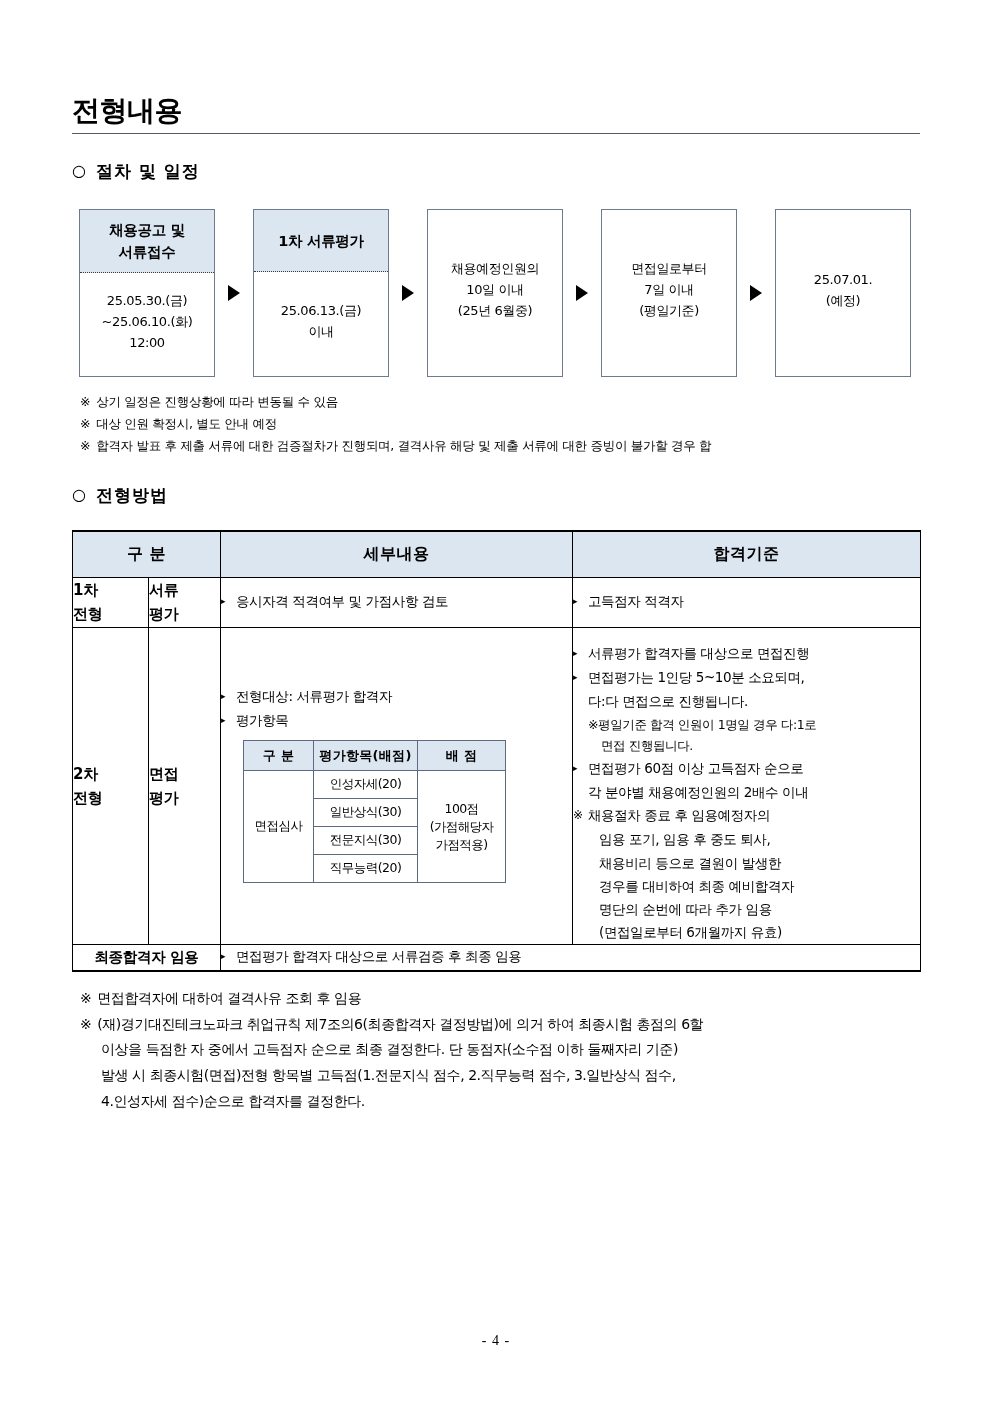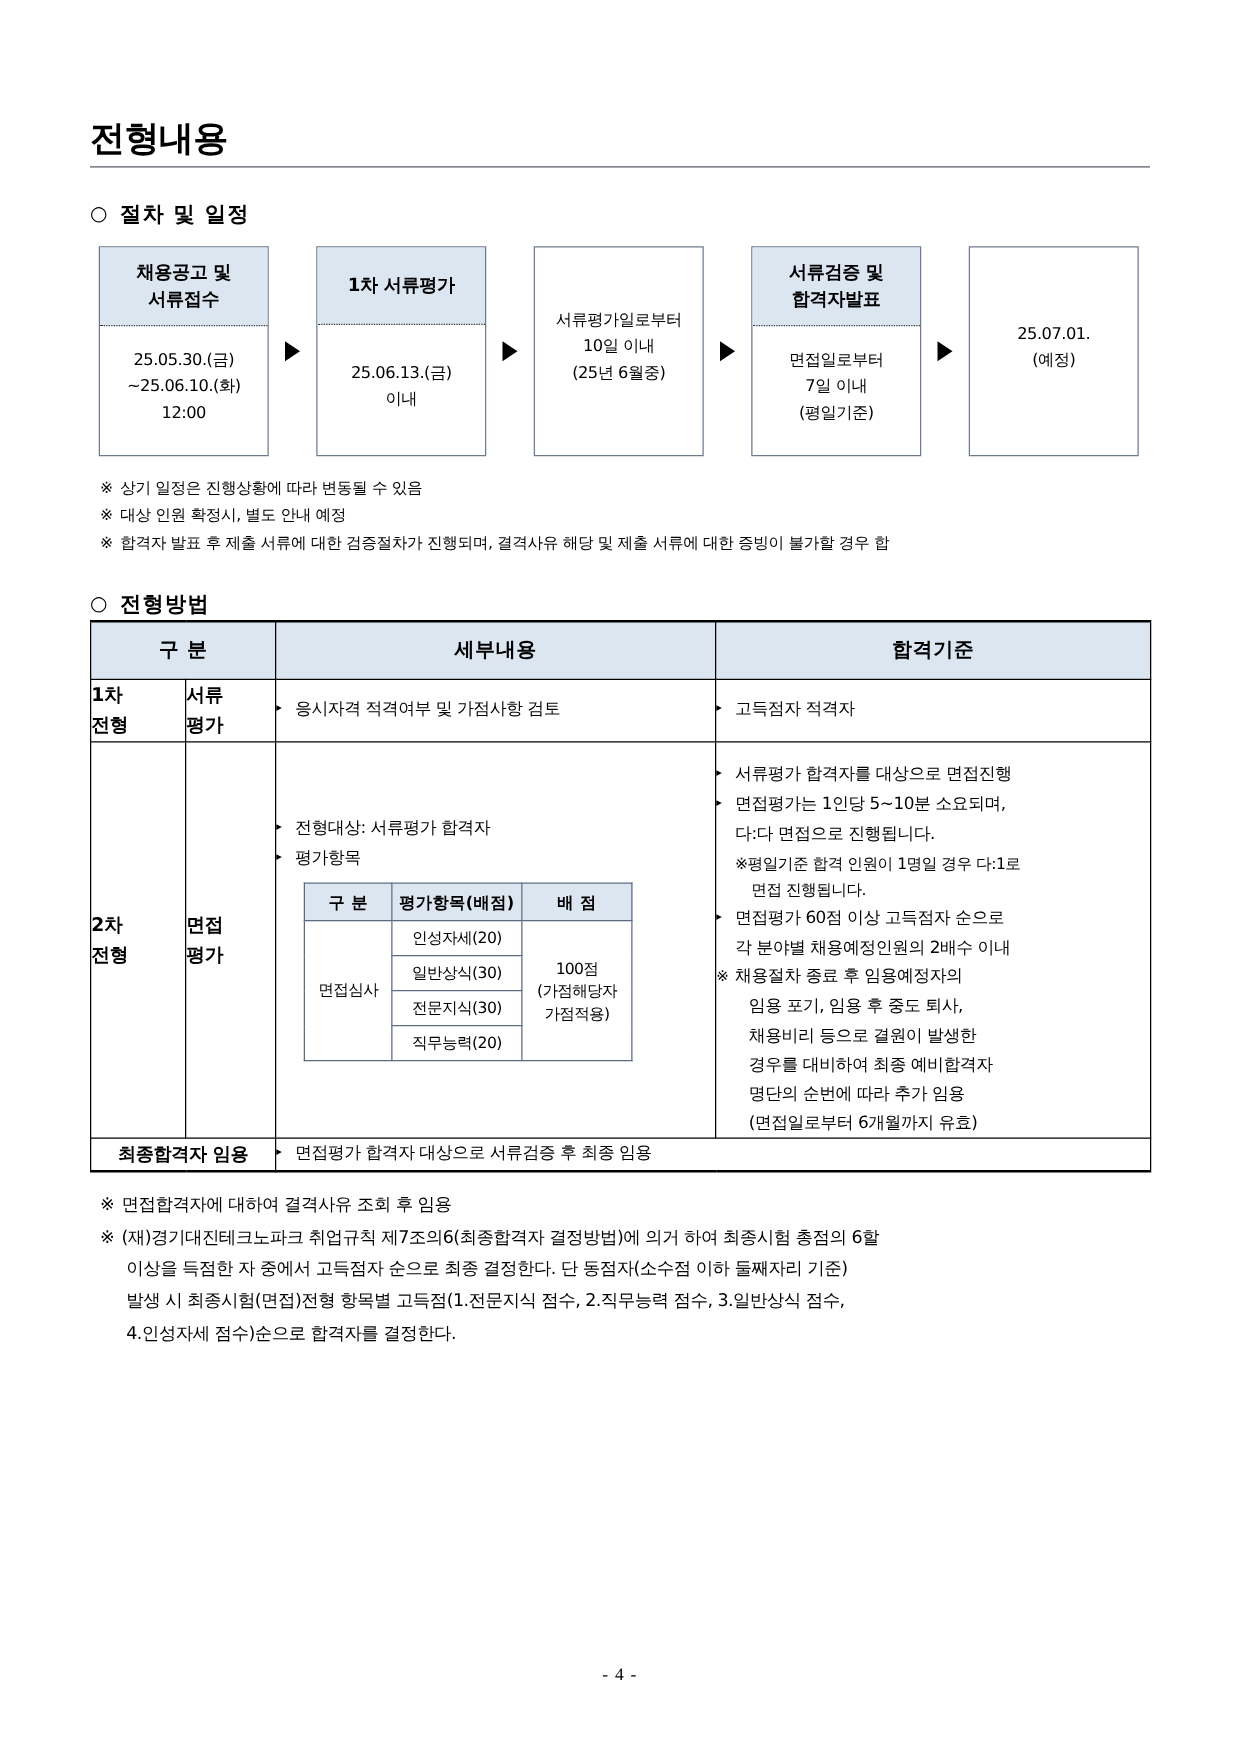--- a/index.html
+++ b/index.html
@@ -51,21 +51,21 @@
   .circle-bullet {
     font-size: 16px;
     font-weight: normal;
     line-height: 1;
   }
 
   
   .flow {
     display: flex;
     align-items: stretch;
-    margin-top: 14px;
+    margin-top: 26px;
     margin-left: 7px;
   }
   .flow-box {
     width: 136px;
     min-height: 168px;
     border: 1px solid #6f7b8d;
     box-sizing: border-box;
     display: flex;
     flex-direction: column;
     background: #ffffff;
@@ -131,21 +131,21 @@
   }
   .note-cont {
     margin-left: 19px;
     font-size: 12.5px;
     line-height: 1.78;
     letter-spacing: -0.3px;
   }
 
   
   .main-table {
-    margin-top: 1px;
+    margin-top: 23px;
     border-collapse: collapse;
     width: 848px;
     table-layout: fixed;
     border-top: 2.5px solid #000000;
     border-bottom: 2.5px solid #000000;
     border-radius: 13px;
   }
   .main-table td, .main-table th {
     border: 1px solid #000000;
     vertical-align: middle;
@@ -327,35 +327,31 @@
         <div>이내</div>
       </div>
     </div>
 
     <div class="flow-arrow">
         <span class="tri"></span>
       </div>
 
     <div class="flow-box">
       <div class="fb-body">
-        <div>서류평가일로부터</div>
+        <div>채용예정인원의</div>
         <div>10일 이내</div>
         <div>(25년 6월중)</div>
       </div>
     </div>
 
     <div class="flow-arrow">
         <span class="tri"></span>
       </div>
 
     <div class="flow-box">
-      <div class="fb-head">
-        <div>서류검증 및</div>
-        <div>합격자발표</div>
-      </div>
       <div class="fb-body">
         <div>면접일로부터</div>
         <div>7일 이내</div>
         <div>(평일기준)</div>
       </div>
     </div>
 
     <div class="flow-arrow">
         <span class="tri"></span>
       </div>

